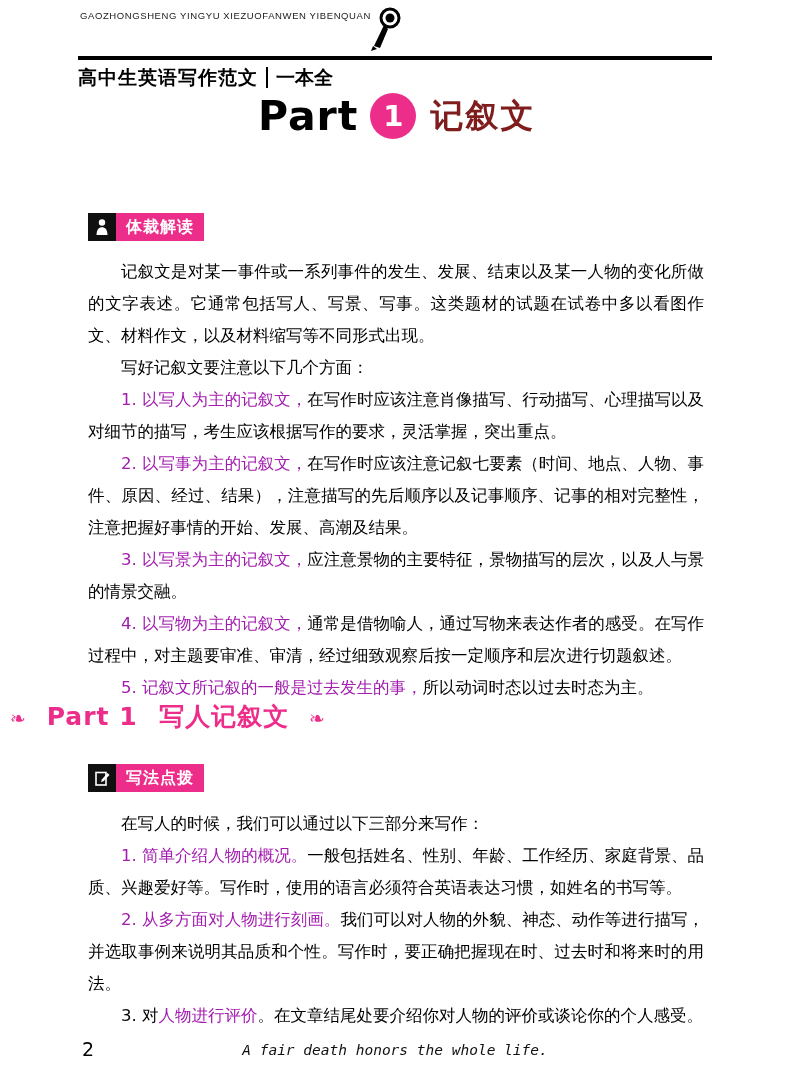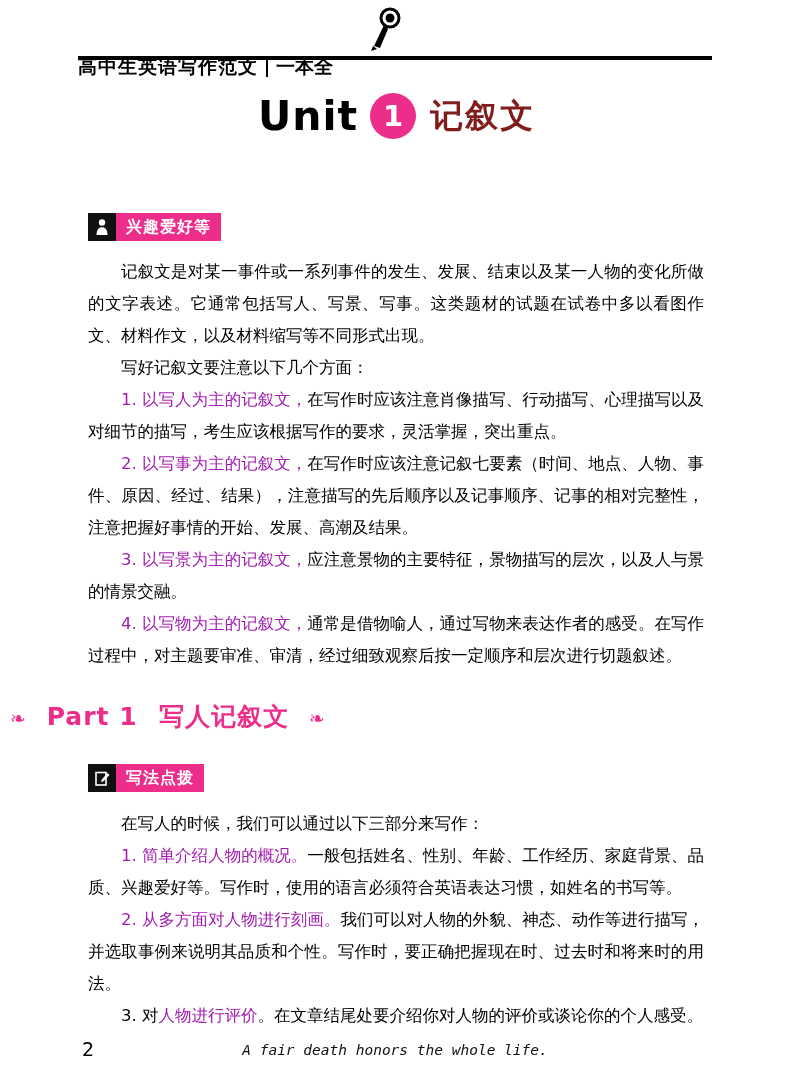--- a/index.html
+++ b/index.html
@@ -184,58 +184,60 @@
     font-family: "DejaVu Sans Mono", monospace;
     font-size: 14.5px;
     font-style: italic;
     color: #111;
   }
 </style>
 </head>
 <body>
 
 <div class="header">
+  <div class="header-pinyin">GAOZHONGSHENG YINGYU XIEZUOFANWEN   YIBENQUAN</div>
   <div class="header-row">
     <span class="header-title">高中生英语写作范文</span>
     <span class="header-sub">一本全</span>
   </div>
   <div class="header-rule"></div>
   <div class="header-icon">
     <svg width="40" height="46" viewBox="0 0 40 46">
       <circle cx="22" cy="12" r="9" fill="none" stroke="#000" stroke-width="3"></circle>
       <circle cx="22" cy="12" r="4.5" fill="#000"></circle>
       <path d="M16 19 L6 40 L12 42 L20 23 Z" fill="#000"></path>
       <path d="M5 40 L3 45 L9 43 Z" fill="#000"></path>
     </svg>
   </div>
 </div>
 
 <div class="unit-block">
-  <span class="unit-word">Unit</span>
+  <span class="unit-word">Part</span>
   <span class="unit-num">1</span>
   <span class="unit-type">记叙文</span>
 </div>
 
 <div class="tag" style="top:213px; left:88px;">
   <div class="tag-icon">
     <svg width="16" height="18" viewBox="0 0 16 18">
       <circle cx="8" cy="4.5" r="3.2" fill="#fff"></circle>
       <path d="M2.5 17 C2.5 11.5 5 9.2 8 9.2 C11 9.2 13.5 11.5 13.5 17 Z" fill="#fff"></path>
     </svg>
   </div>
-  <div class="tag-label">兴趣爱好等</div>
+  <div class="tag-label">体裁解读</div>
 </div>
 
 <div class="body-text" id="genre-body" style="top:256px;">
     <p><span>记叙文是对某一事件或一系列事件的发生、发展、结束以及某一人物的变化所做的文字表述。它通常包括写人、写景、写事。这类题材的试题在试卷中多以看图作文、材料作文，以及材料缩写等不同形式出现。</span></p>
     <p><span>写好记叙文要注意以下几个方面：</span></p>
     <p><span class="pink">1. 以写人为主的记叙文，</span><span>在写作时应该注意肖像描写、行动描写、心理描写以及对细节的描写，考生应该根据写作的要求，灵活掌握，突出重点。</span></p>
     <p><span class="pink">2. 以写事为主的记叙文，</span><span>在写作时应该注意记叙七要素（时间、地点、人物、事件、原因、经过、结果），注意描写的先后顺序以及记事顺序、记事的相对完整性，注意把握好事情的开始、发展、高潮及结果。</span></p>
     <p><span class="pink">3. 以写景为主的记叙文，</span><span>应注意景物的主要特征，景物描写的层次，以及人与景的情景交融。</span></p>
     <p><span class="pink">4. 以写物为主的记叙文，</span><span>通常是借物喻人，通过写物来表达作者的感受。在写作过程中，对主题要审准、审清，经过细致观察后按一定顺序和层次进行切题叙述。</span></p>
+    <p><span class="pink">5. 记叙文所记叙的一般是过去发生的事，</span><span>所以动词时态以过去时态为主。</span></p>
   </div>
 
 <div class="part-head">
   <span class="swirl">❧</span>
   <span class="part-en">Part 1</span>
   <span class="part-cn">写人记叙文</span>
   <span class="swirl">❧</span>
 </div>
 
 <div class="tag" style="top:764px; left:88px;">

